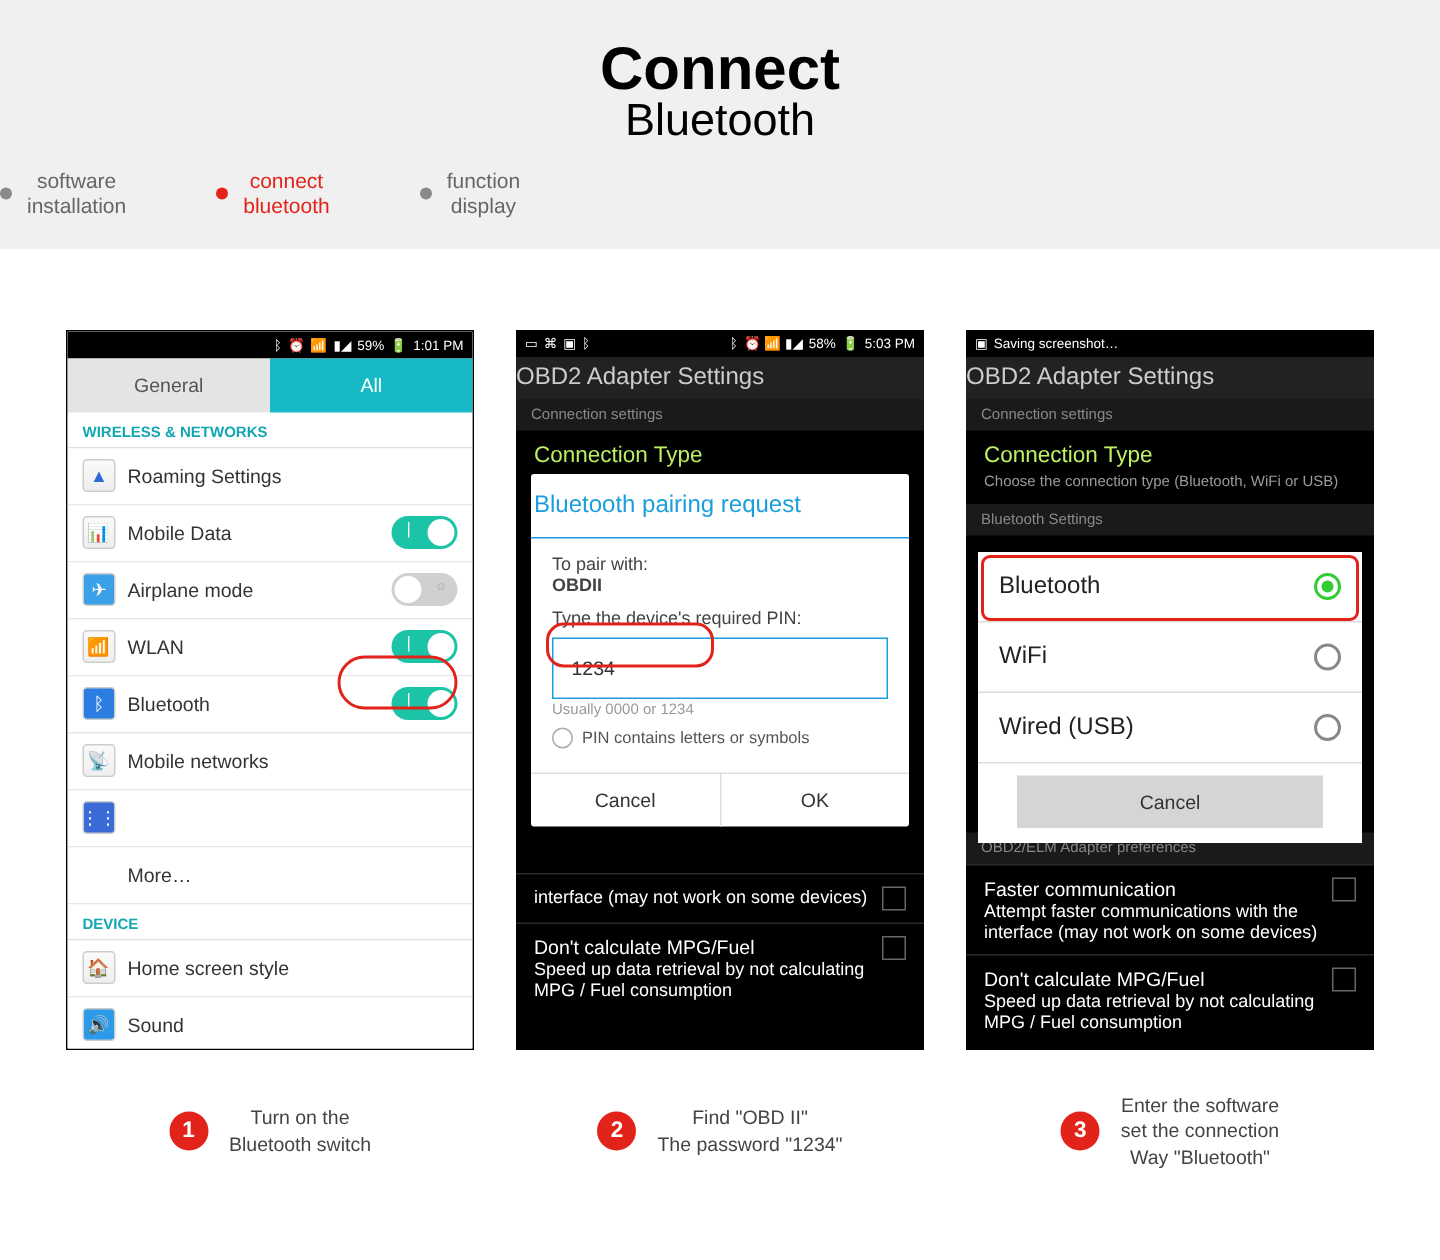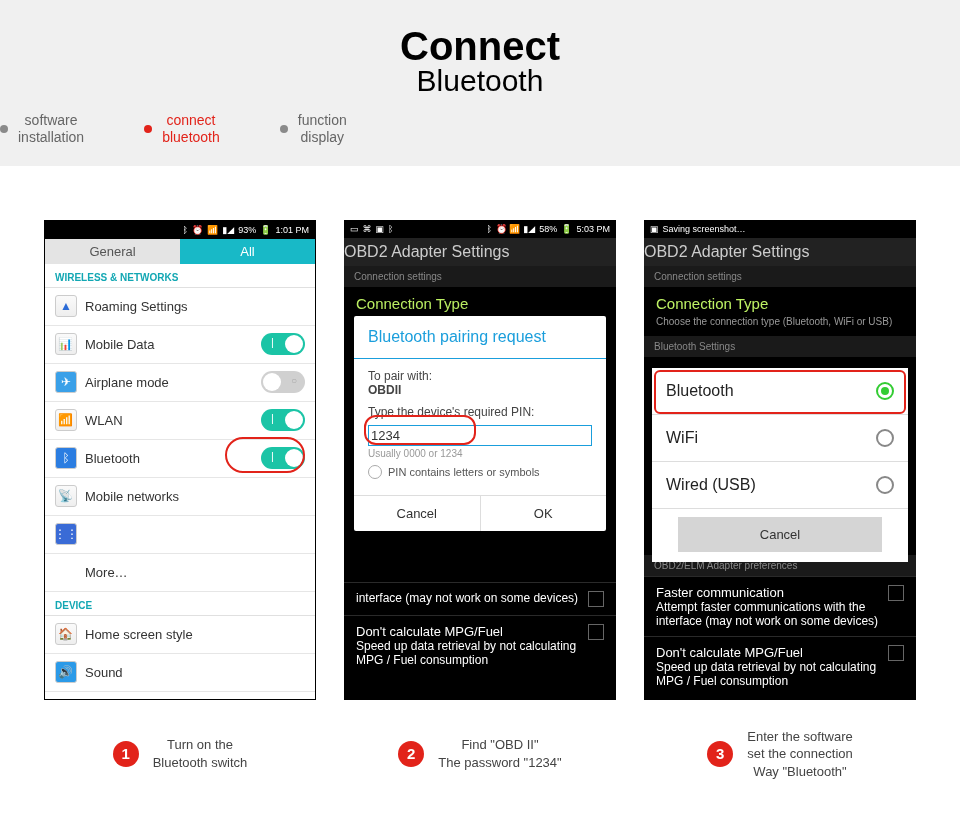--- a/index.html
+++ b/index.html
@@ -11,21 +11,21 @@
 .tab-item{display:inline-flex;flex-direction:row;align-items:center;gap:10px;line-height:1.2}
 .tab-dot{width:8px;height:8px;border-radius:50%;background:#8a8a8a}
 .tab-item.active{color:#e2231a}
 .tab-item.active .tab-dot{background:#e2231a}
 .tab-text{text-align:center}
 .phones{display:flex;justify-content:center;gap:28px;padding:54px 32px 10px}
 .phone{width:272px;height:480px;background:#000;position:relative;overflow:hidden;font-size:12px;color:#fff}
 .statusbar{height:18px;background:#000;display:flex;justify-content:space-between;align-items:center;padding:0 6px;font-size:9px}
 .sb-left,.sb-right{display:flex;gap:4px;align-items:center}
 
-.tabs2{display:flex;height:25px}
+.tabs2{display:flex;height:36px}
 .tabs2 div{flex:1;display:flex;align-items:center;justify-content:center;color:#555;background:#e4e4e4;font-size:13px}
 .tabs2 .act{background:#18b9c7;color:#fff}
 .group-h{color:#12a7b3;font-size:10px;font-weight:700;padding:8px 10px 4px;background:#fff;border-bottom:1px solid #e0e0e0}
 .row{display:flex;align-items:center;height:38px;padding:0 10px;background:#fff;border-bottom:1px solid #e6e6e6;color:#333;font-size:13px;gap:8px}
 .ricon{width:22px;height:22px;border:1px solid #ccc;border-radius:3px;display:flex;align-items:center;justify-content:center;font-size:12px;background:linear-gradient(#fafafa,#eee)}
 .row .lbl{flex:1}
 .tgl{width:44px;height:22px;border-radius:11px;background:#1bc4a6;position:relative}
 .tgl::after{content:"";position:absolute;right:2px;top:2px;width:18px;height:18px;border-radius:50%;background:#fff}
 .tgl::before{content:"|";position:absolute;left:10px;top:3px;color:#fff;font-size:11px}
 .tgl.off{background:#d0d0d0}
@@ -36,24 +36,24 @@
 .dark-head{background:#222;color:#ccc;font-size:16px;padding:5px 0}
 .dark-sub{background:#1a1a1a;color:#888;font-size:10px;padding:5px 10px}
 .dark-block{padding:8px 12px;color:#ddd}
 .dark-block .t{font-size:15px;color:#bef264;margin-bottom:3px}
 .dark-block .d{font-size:10px;color:#9a9a9a;line-height:1.3}
 .chk{width:16px;height:16px;border:1px solid #666;margin-left:auto}
 .dark-row{display:flex;align-items:flex-start;padding:8px 12px;border-top:1px solid #2a2a2a}
 .dark-row .txt{flex:1}
 
 .dialog{position:absolute;left:10px;right:10px;top:96px;background:#fff;color:#333;border-radius:2px;box-shadow:0 4px 18px rgba(0,0,0,.5)}
-.dlg-title{color:#1a9edc;font-size:16px;padding:12px 14px;border-bottom:1px solid #1a9edc}
+.dlg-title{color:#1a9edc;font-size:16px;padding:12px 2px;border-bottom:1px solid #1a9edc}
 .dlg-body{padding:10px 14px;font-size:12px;color:#444}
 .dlg-body .b{font-weight:700}
-.pin{width:100%;border:1px solid #1a9edc;padding:2px;margin:6px 0 2px;font-size:13px;color:#333}
+.pin{width:100%;border:1px solid #1a9edc;padding:12px;margin:6px 0 2px;font-size:13px;color:#333}
 .hint{font-size:10px;color:#999}
 .chkrow{display:flex;align-items:center;gap:6px;margin:6px 0;font-size:11px;color:#555}
 .radio-sm{width:14px;height:14px;border:1px solid #aaa;border-radius:50%}
 .dlg-btns{display:flex;border-top:1px solid #ddd}
 .dlg-btns div{flex:1;text-align:center;padding:10px;font-size:13px;color:#333}
 .dlg-btns div:first-child{border-right:1px solid #ddd}
 
 .sheet{position:absolute;left:8px;right:8px;top:148px;background:#fff;color:#222}
 .sheet .opt{display:flex;align-items:center;justify-content:space-between;padding:14px 14px;border-bottom:1px solid #ddd;font-size:16px}
 .radio{width:18px;height:18px;border:2px solid #888;border-radius:50%;position:relative}
@@ -90,21 +90,21 @@
 <div class="phones">
 
   <div class="phone" style="background:#fff;color:#333;border:1px solid #000">
     <div class="statusbar" style="background:#000;color:#fff">
       <span class="sb-left"></span>
       <span class="sb-right">
           <span>ᛒ</span> 
           <span>⏰</span> 
           <span>📶</span> 
           <span>▮◢</span> 
-          <span>93%</span>
+          <span>59%</span>
           <span>🔋</span> 
           <span>1:01 PM</span>
         </span>
     </div>
     <div class="tabs2">
       <div>General</div>
       <div class="act">All</div>
     </div>
     <div class="group-h">WIRELESS &amp; NETWORKS</div>
     <div class="row">

